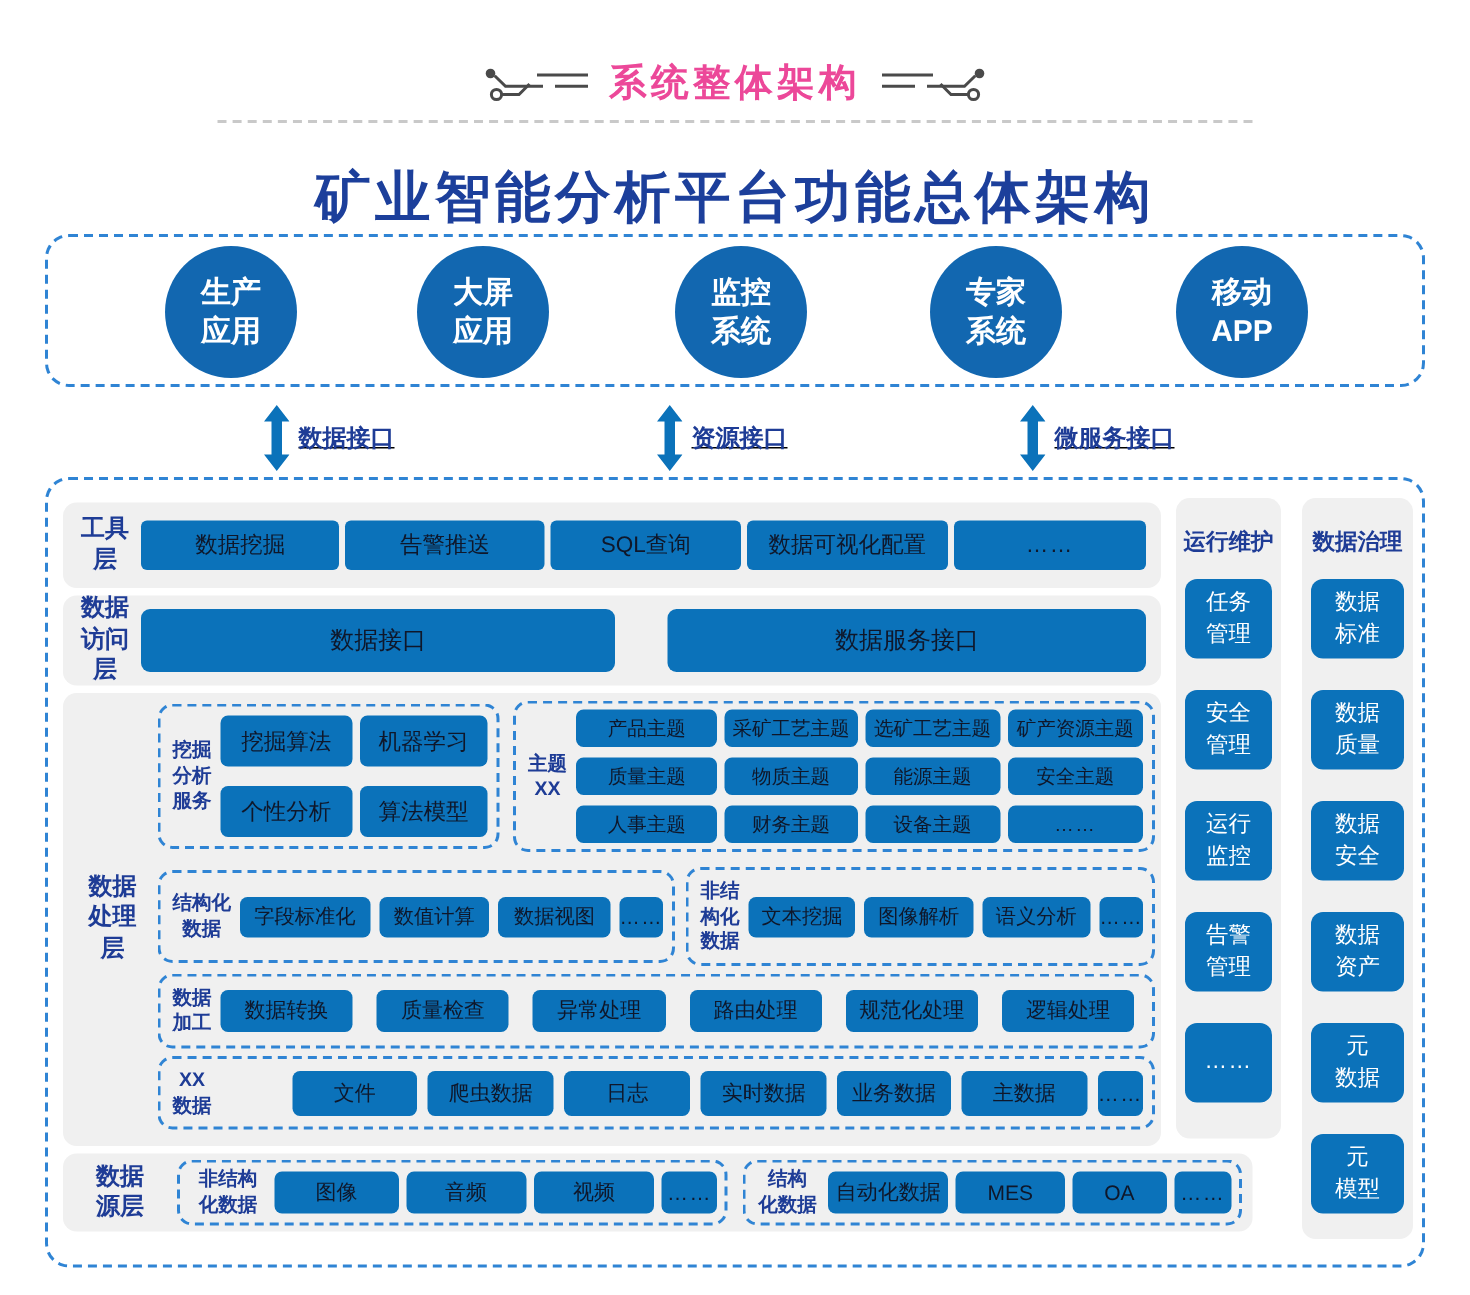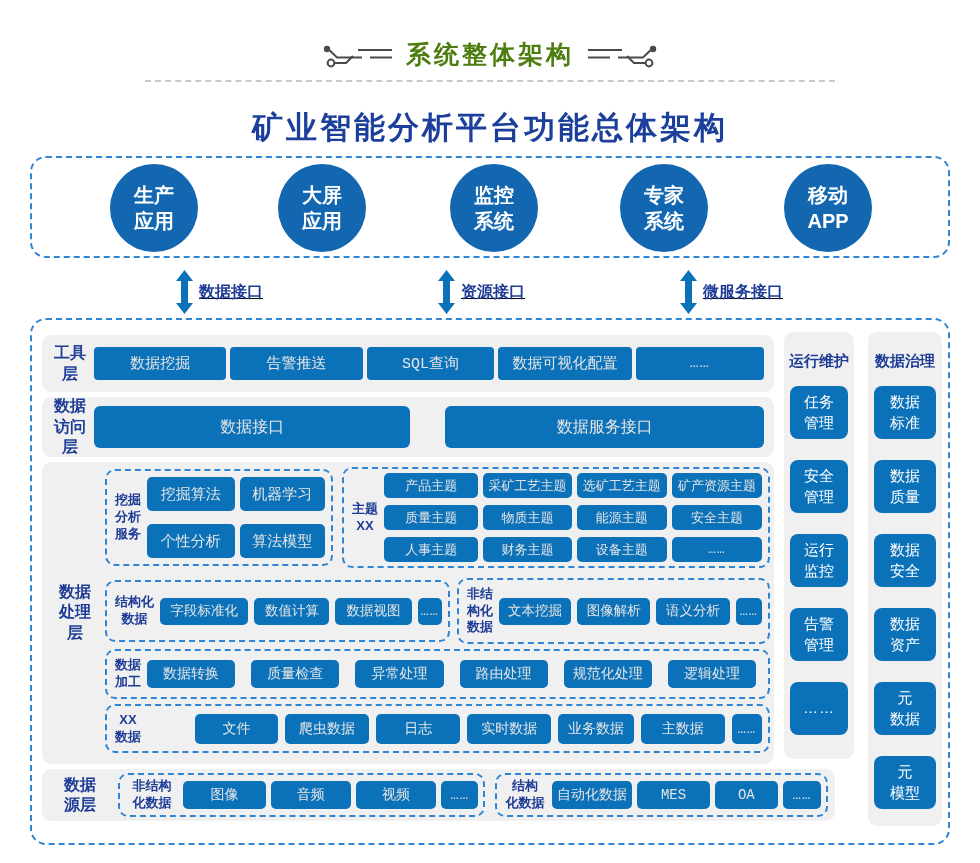--- a/index.html
+++ b/index.html
@@ -5,27 +5,27 @@
   * { box-sizing: border-box; margin: 0; padding: 0; }
   body {
     font-family: "Liberation Sans", "DejaVu Sans", sans-serif;
     background: #ffffff;
   }
   .stage { position: relative; width: 980px; height: 863px; background: #fff; overflow: hidden; }
 
   
   .header-row { position: absolute; top: 38px; left: 0; width: 100%;
     display: flex; justify-content: center; align-items: center; gap: 12px; }
-  .header-title { font-size: 25px; font-weight: bold; color: #4d7c0f; letter-spacing: 3px; }
+  .header-title { font-size: 25px; font-weight: bold; color: #ec4899; letter-spacing: 3px; }
   .decor { flex-shrink: 0; }
   .decor.flip { transform: scaleX(-1); }
   .header-divider { position: absolute; top: 80px; left: 145px; width: 690px;
     border-top: 2px dashed #c9c9c9; }
   .main-title { position: absolute; top: 107px; left: 0; width: 100%; text-align: center;
-    font-size: 31px; font-weight: bold; color: var(--title-blue, #1c3f9b); letter-spacing: 3px; }
+    font-size: 37px; font-weight: bold; color: var(--title-blue, #1c3f9b); letter-spacing: 3px; }
 
   
   .apps-box { position: absolute; left: 30px; top: 156px; width: 920px; height: 102px;
     border: 2px dashed var(--dashed-blue, #2f84d4); border-radius: 16px; }
   .circle { position: absolute; top: 6px; width: 88px; height: 88px; border-radius: 50%;
     background: var(--circle-blue, #1267b0); color: #fff; font-size: 20px; font-weight: bold;
     line-height: 1.3; display: flex; align-items: center; justify-content: center;
     text-align: center; white-space: pre-line; }
 
   
@@ -33,22 +33,22 @@
   .iface-label { font-size: 16px; font-weight: bold; color: var(--label-navy, #1e3c96); }
 
   
   .arch-box { position: absolute; left: 30px; top: 318px; width: 920px; height: 527px;
     border: 2px dashed var(--dashed-blue, #2f84d4); border-radius: 16px; }
   .panel { position: absolute; background: var(--panel-gray, #f0f0f0); border-radius: 9px; }
 
   .layer-label { color: var(--label-navy, #1e3c96); font-size: 16px; font-weight: bold;
     line-height: 1.28; text-align: center; white-space: pre-line; flex-shrink: 0; }
 
-  .node { background: var(--button-blue, #0b72ba); color: #e5e5e5; border-radius: 4px;
-    display: flex; align-items: center; justify-content: center; white-space: nowrap; font-family: Liberation Mono, monospace; }
+  .node { background: var(--button-blue, #0b72ba); color: #0f172a; border-radius: 4px;
+    display: flex; align-items: center; justify-content: center; white-space: nowrap; }
   .dots { font-size: 12px; letter-spacing: 1px; }
 
   
   .tool-row { left: 10px; top: 15px; width: 732px; height: 57px;
     display: flex; align-items: center; padding: 0 10px 0 12px; }
   .tool-row .node-row { flex: 1; display: flex; gap: 4px; margin-left: 8px; }
   .tool-row .node { height: 33px; font-size: 15px; }
   .access-row { left: 10px; top: 77px; width: 732px; height: 60px;
     display: flex; align-items: center; padding: 0 10px 0 12px; }
   .access-row .node-row { flex: 1; display: flex; gap: 35px; margin-left: 8px; }

